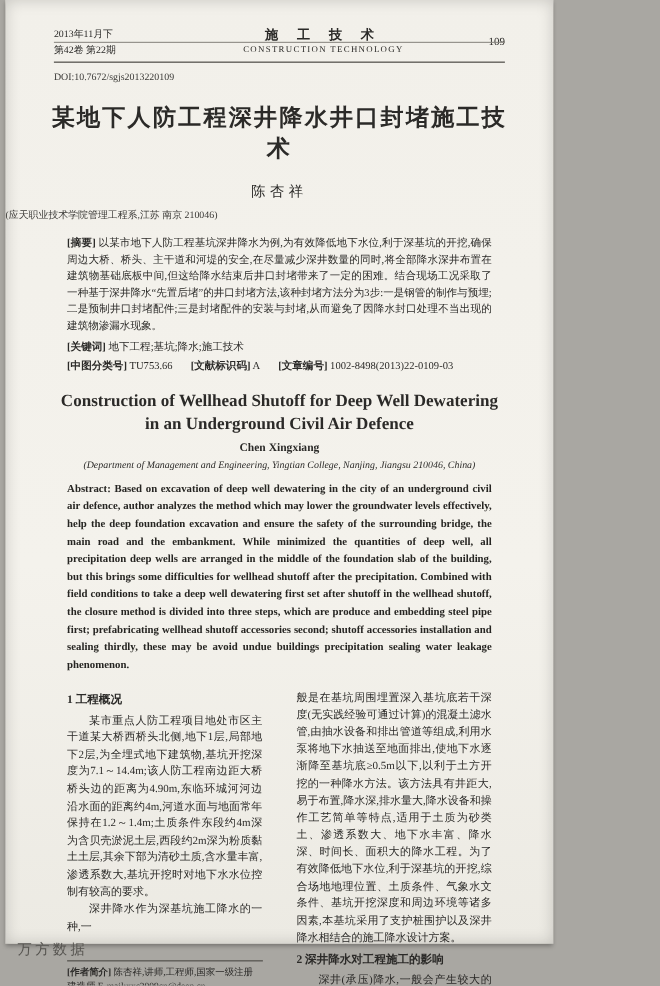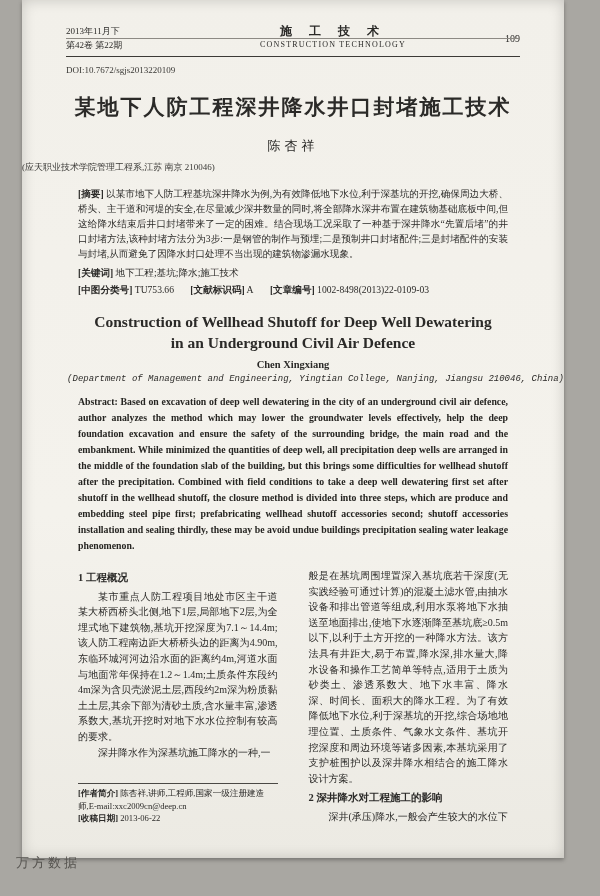--- a/index.html
+++ b/index.html
@@ -8,22 +8,22 @@
     font-family:"Liberation Serif","DejaVu Serif",serif;
     color:#2b2a28;
   }
   .scan{
     position:relative;
     width:600px;height:896px;
     background:#a9a7a2;
     overflow:hidden;
   }
   .page{
-    position:absolute;left:22px;top:0;
-    width:542px;height:858px;
+    position:absolute;left:5px;top:0;
+    width:498px;height:858px;
     background:linear-gradient(180deg,#f2f0ea 0%,#f4f2ec 60%,#eceae3 100%);
     box-shadow:inset 0 0 14px rgba(0,0,0,.18), 0 2px 4px rgba(0,0,0,.3);
   }
 
   
   .hdr{
     position:relative;
     margin:24px 44px 0;
     display:flex;align-items:stretch;
     padding-bottom:4px;
@@ -48,21 +48,21 @@
   .affil-cn{margin-top:6px;font-size:9px;color:#3a3936;}
 
   .abs-block{margin:12px 56px 0;font-size:9.6px;line-height:15px;text-align:justify;}
   .lbl{font-weight:bold;}
   .kw-line{margin:4px 56px 0;font-size:9.6px;line-height:15px;}
   .meta-line{margin:2px 56px 0;font-size:9.6px;line-height:15px;}
   .meta-line .pair{margin-right:14px;}
 
   .title-en{margin:14px 30px 0;text-align:center;font-size:15.5px;font-weight:bold;line-height:21px;}
   .author-en{margin-top:6px;text-align:center;font-size:10.5px;font-weight:bold;}
-  .affil-en{margin-top:4px;text-align:right;font-size:9px;font-style:italic;font-family:Liberation Mono, monospace;}
+  .affil-en{margin-top:4px;text-align:center;font-size:9px;font-style:italic;}
 
   .abs-en{
     margin:10px 56px 0;font-size:9.8px;line-height:16px;
     text-align:justify;font-weight:bold;color:#262522;
   }
   .kw-en{margin:2px 56px 0;font-size:9.8px;line-height:16px;font-weight:bold;}
 
   
   .columns{
     display:flex;gap:31px;

